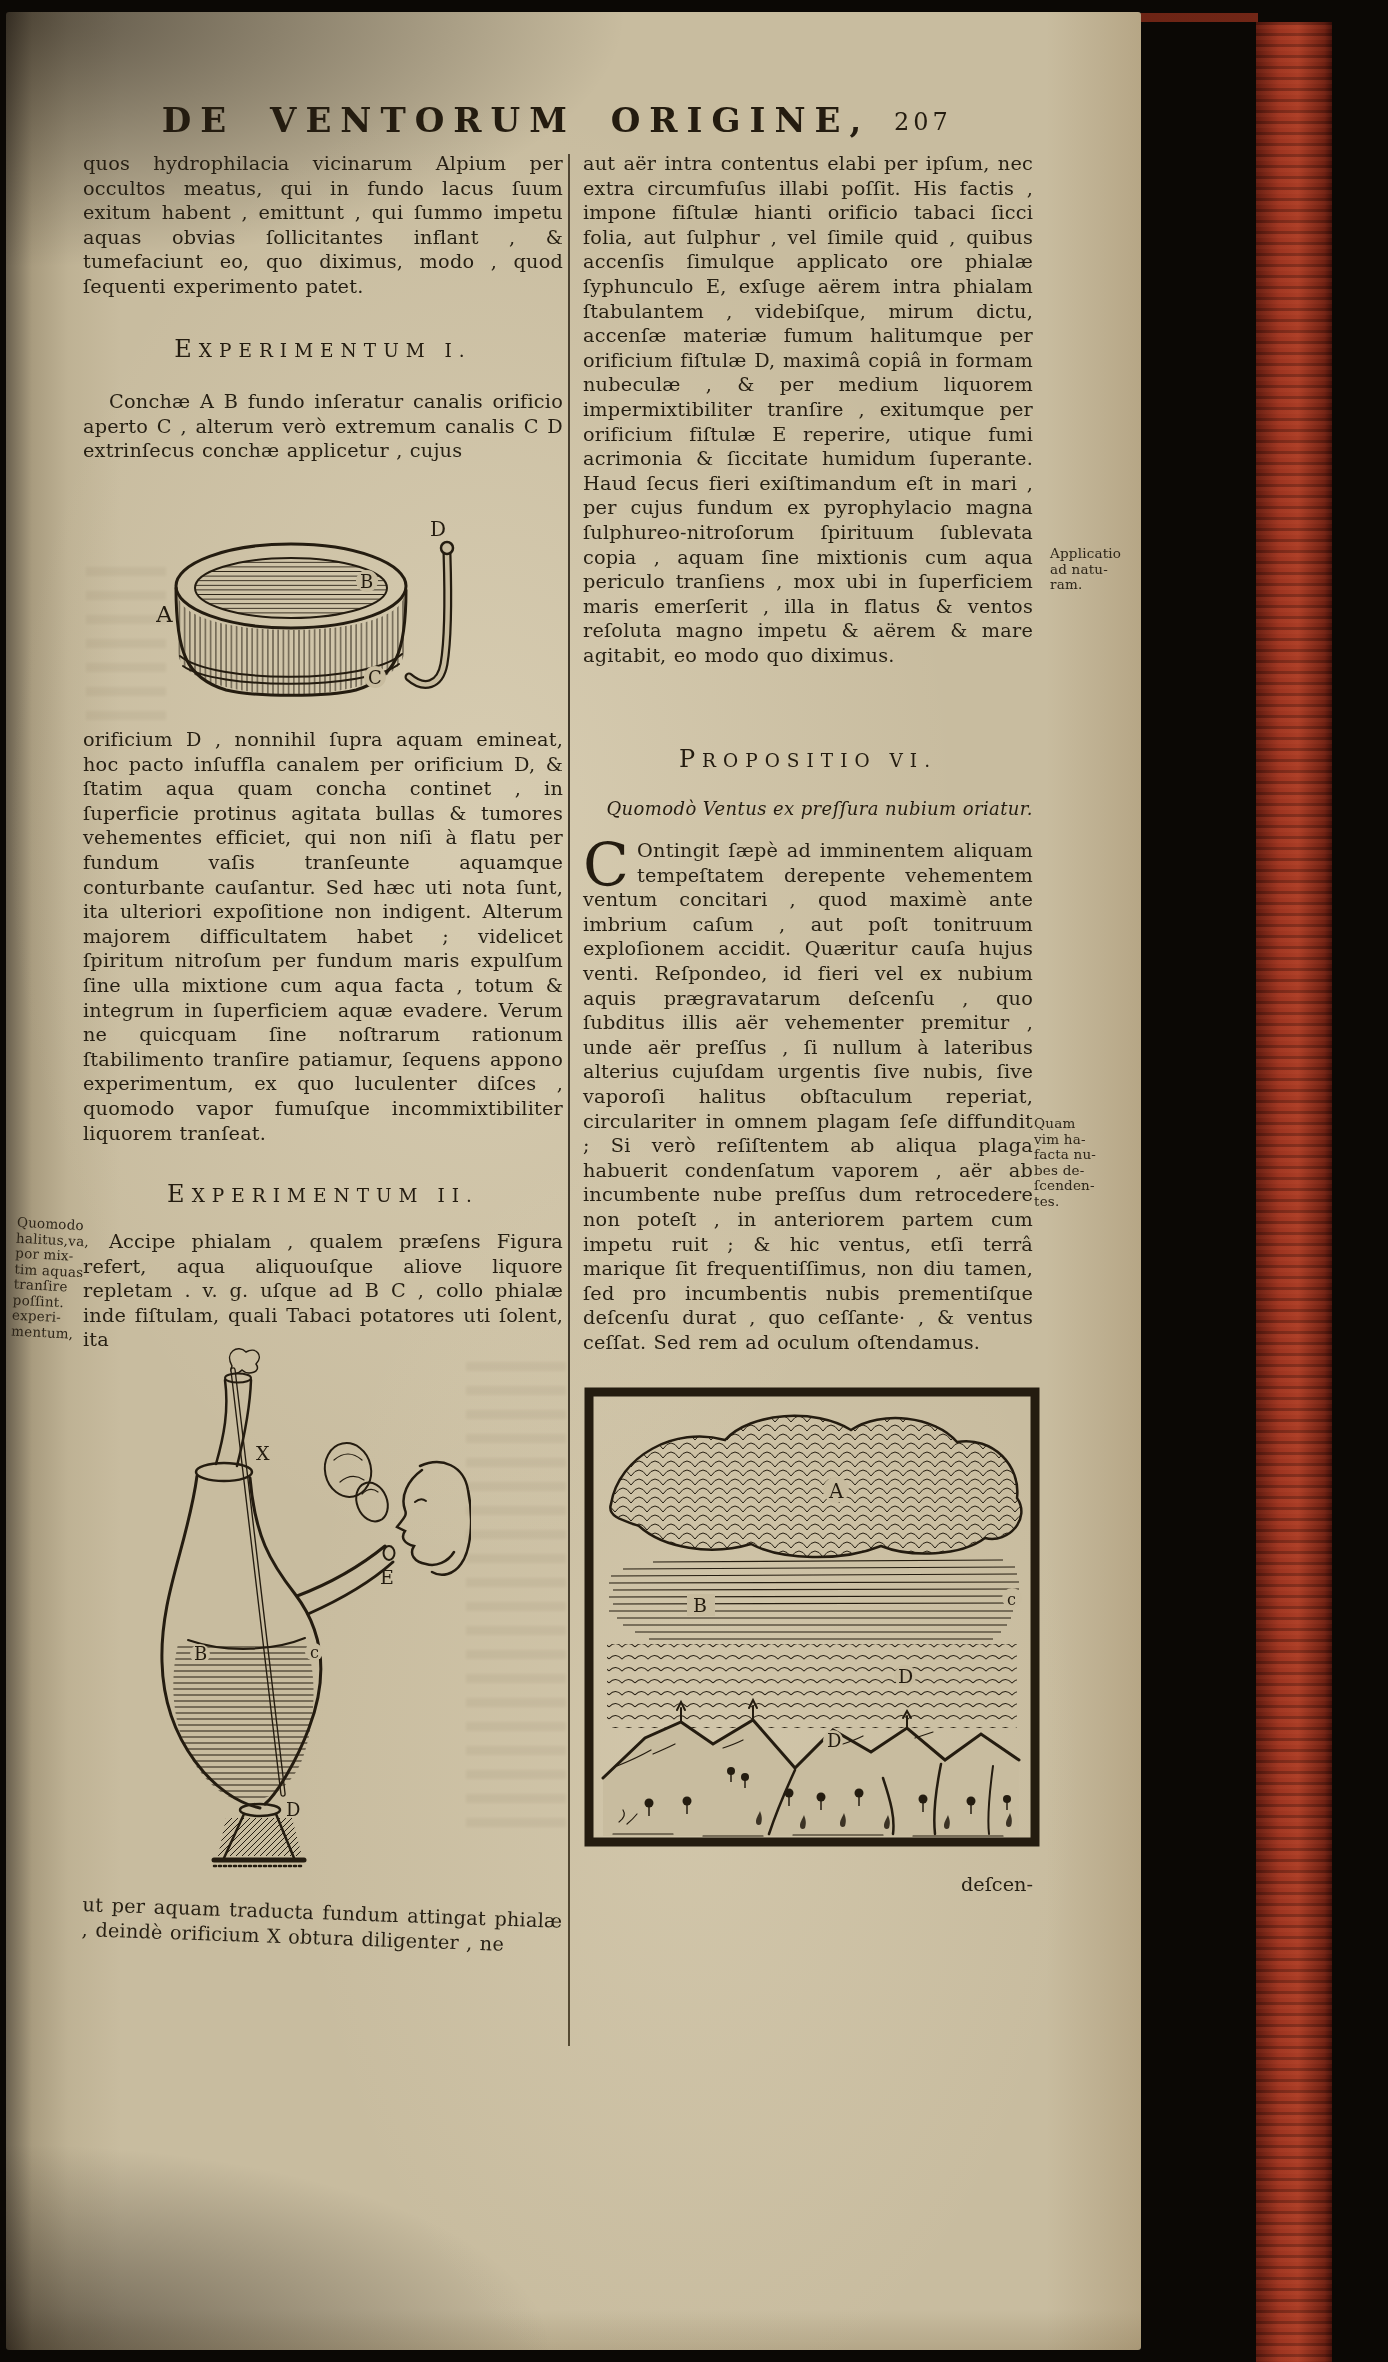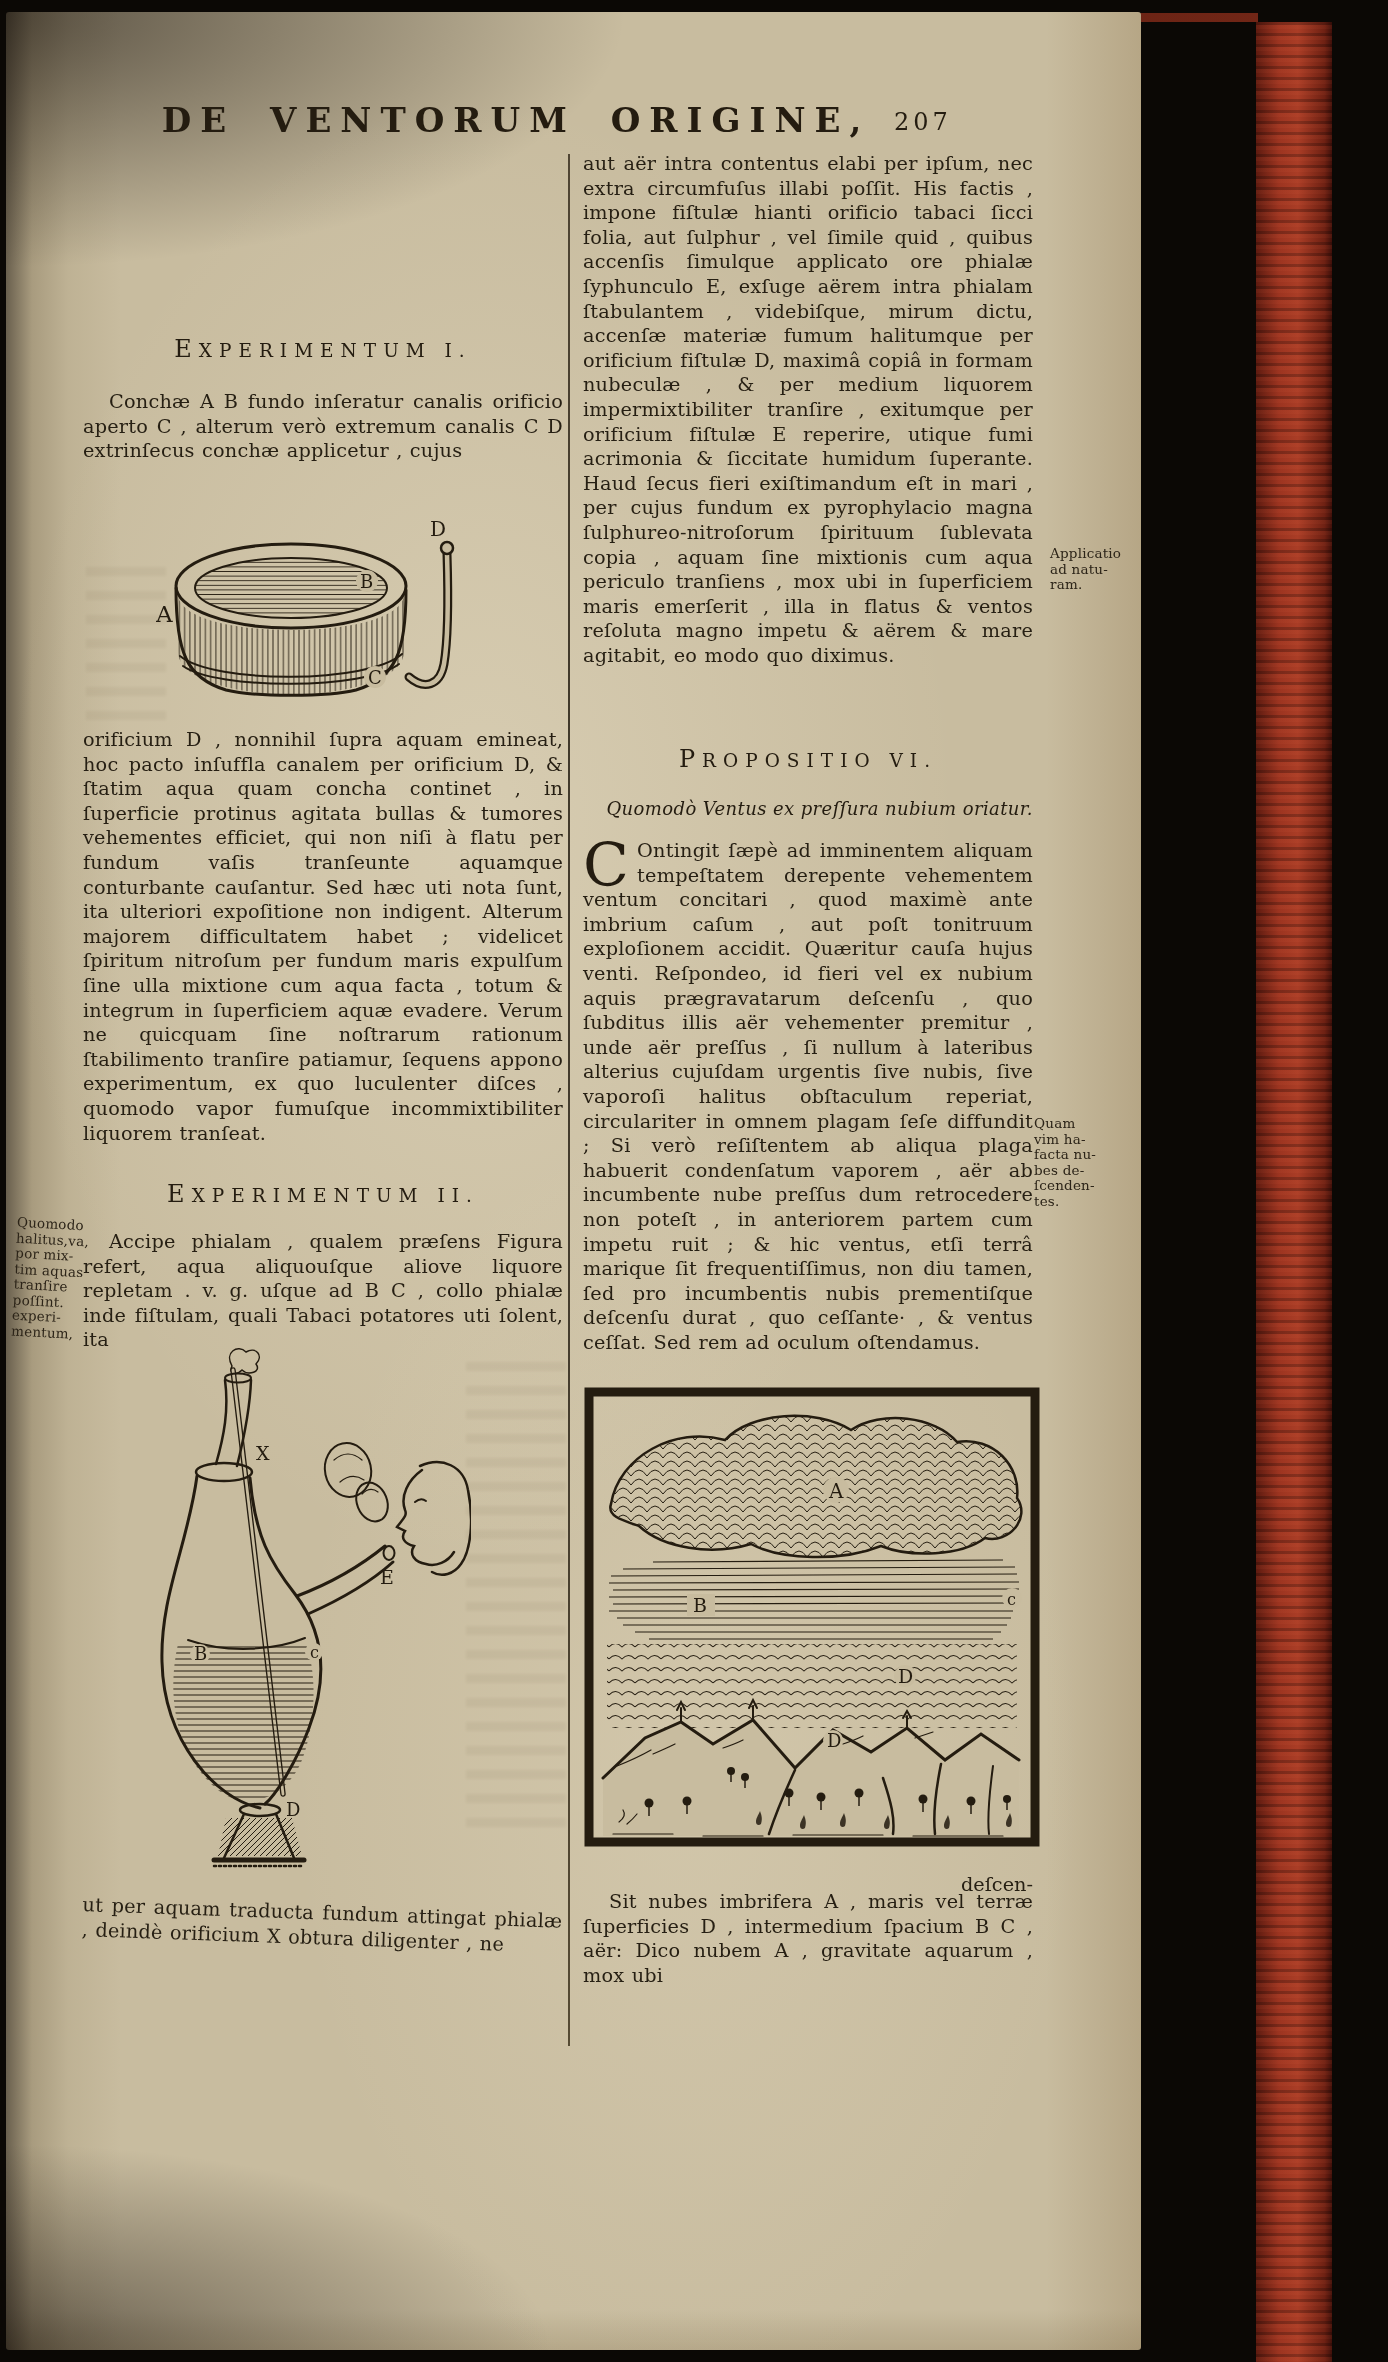--- a/index.html
+++ b/index.html
@@ -59,20 +59,21 @@
 
   <div class="page">
 
     <div class="ghost" style="left:460px;top:1350px;width:100px;height:470px;"></div>
     <div class="ghost" style="left:80px;top:555px;width:80px;height:160px;"></div>
 
     <div class="page-title">DE VENTORUM ORIGINE,</div>
     <div class="page-number">207</div>
     <div class="col-divider"></div>
 
+    <div class="body-text lcol" style="top:140px;">quos hydrophilacia vicinarum Alpium per occultos meatus, qui in fundo lacus ſuum exitum habent , emittunt , qui ſummo impetu aquas obvias ſollicitantes inflant , &amp; tumefaciunt eo, quo diximus, modo , quod ſequenti experimento patet.</div>
 
     <div class="sect-heading" style="left:77px;top:323px;width:480px;">Experimentum I.</div>
 
     <div class="body-text lcol indent" style="top:378px;">Conchæ A B fundo inſeratur canalis orificio aperto C , alterum verò extremum canalis C D extrinſecus conchæ applicetur , cujus</div>
 
     <div class="fig" style="left:150px;top:502px;width:310px;height:212px;">
       <svg width="310" height="212" viewBox="0 0 310 212">
         <defs>
           <pattern id="f1h" width="6" height="4.6" patternUnits="userSpaceOnUse">
             <line x1="0" y1="2.3" x2="6" y2="2.3" stroke="#241c10" stroke-width="0.9"></line>
@@ -291,21 +292,20 @@
         <circle cx="322" cy="290" r="11" fill="#c8bc9f"></circle>
         <circle cx="250" cy="354" r="10" fill="#c8bc9f"></circle>
         <text x="246" y="112" font-size="20">A</text>
         <text x="110" y="226" font-size="19">B</text>
         <text x="424" y="219" font-size="16">c</text>
         <text x="315" y="297" font-size="19">D</text>
         <text x="244" y="361" font-size="18">D</text>
       </svg>
     </div>
 
-    <div class="body-text rcol indent" style="top:1878px;">Sit nubes imbrifera A , maris vel terræ ſuperficies D , intermedium ſpacium B C , aër: Dico nubem A , gravitate aquarum , mox ubi</div>
 
     <div class="catchword" style="top:1861px;">deſcen-</div>
 
     <div class="margin-note" style="left:1028px;top:534px;width:108px;margin-left:16px;">Applicatio
 ad natu-
 ram.</div>
 
     <div class="margin-note" style="left:1028px;top:1104px;width:108px;">Quam
 vim ha-
 facta nu-

